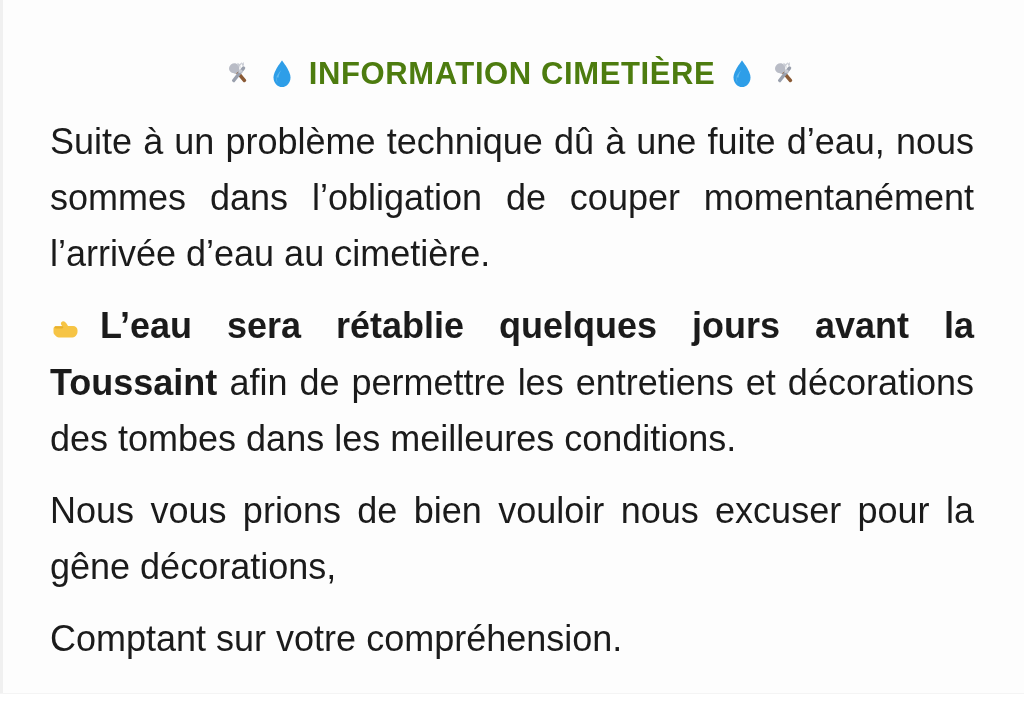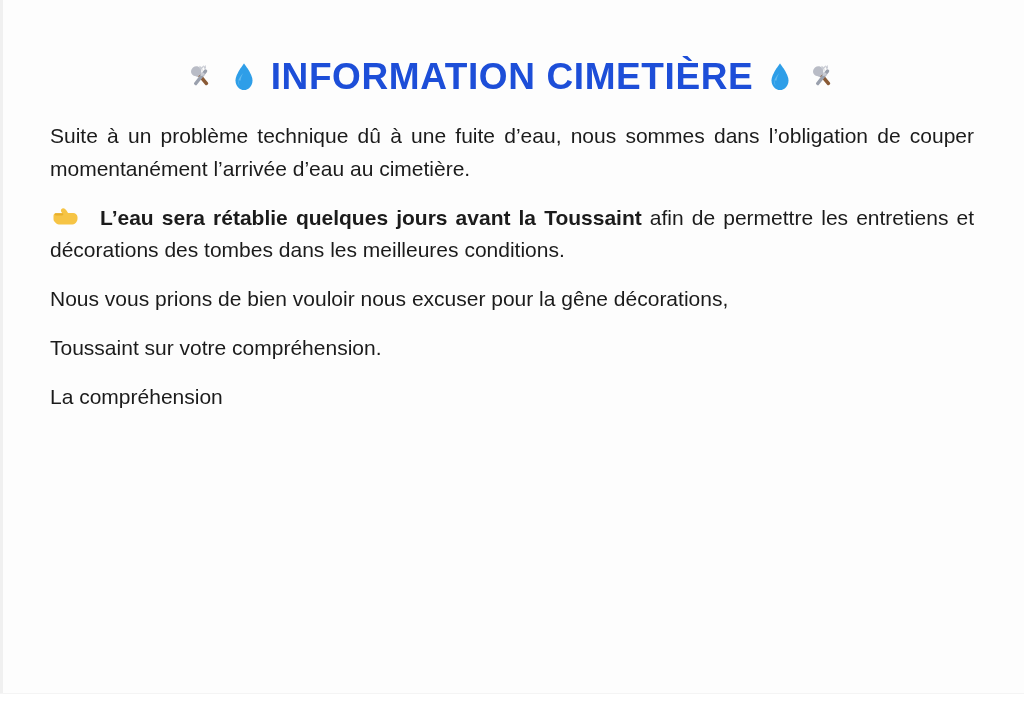--- a/index.html
+++ b/index.html
@@ -47,38 +47,38 @@
   .title-row {
     display: flex;
     align-items: center;
     justify-content: center;
     gap: 16px;
     margin-top: 18px;
     margin-bottom: 22px;
   }
 
   .title-text {
-    font-size: 37px;
+    font-size: 31px;
     font-weight: 700;
     letter-spacing: 0.6px;
-    color: #1d4ed8;
+    color: #4d7c0f;
     white-space: nowrap;
   }
 
   .emoji {
     font-size: 28px;
     line-height: 1;
     display: inline-block;
   }
 
   
   .icon-svg { display: block; }
 
   p.para {
-    font-size: 21px;
+    font-size: 36px;
     line-height: 1.56;
     margin: 0 0 16px 0;
     color: #1b1b1b;
   }
 
   p.justified {
     text-align: justify;
     text-align-last: left;
   }
 
@@ -159,20 +159,20 @@
       <span class="hand-icon">
         <svg class="icon-svg" width="30" height="24" viewBox="0 0 30 24" xmlns="http://www.w3.org/2000/svg" aria-hidden="true">
           <path d="M3.5 10.5c0-1.3 1-2.3 2.3-2.3h6.4c-0.5-0.8-1.3-1.5-1.3-2.6 0-1.3 1-2.3 2.3-2.3 1.5 0 2.4 1.1 3.3 2.3 0.9 1.2 1.5 2.4 1.5 2.4h5.1c2.4 0 4.4 1.8 4.4 4.1v1.6c0 3.3-2.8 5.9-6.2 5.9H10c-1.6 0-3.1-0.6-4.2-1.7l-1.4-1.4c-0.6-0.6-0.9-1.4-0.9-2.2z" fill="#f6c445"></path>
           <path d="M5.8 8.2h6.4c0.6 0 1.1 0.5 1.1 1.1s-0.5 1.1-1.1 1.1H5.8c-0.6 0-1.1-0.5-1.1-1.1s0.5-1.1 1.1-1.1z" fill="#e8b02c"></path>
         </svg>
       </span><span class="bold-lead">L’eau sera rétablie quelques jours avant la Toussaint</span><span> afin de permettre les entretiens et décorations des tombes dans les meilleures conditions.</span>
     </p>
 
     <p class="para justified para-gap">Nous vous prions de bien vouloir nous excuser pour la gêne décorations,</p>
 
-    <p class="para">Toussaint sur votre compréhension.</p>
+    <p class="para">Comptant sur votre compréhension.</p>
 
     <p class="para sig">La compréhension</p>
 
   </div>
 
   <div class="scan-edge-bottom"></div>
 </div>
 
 </body></html>

